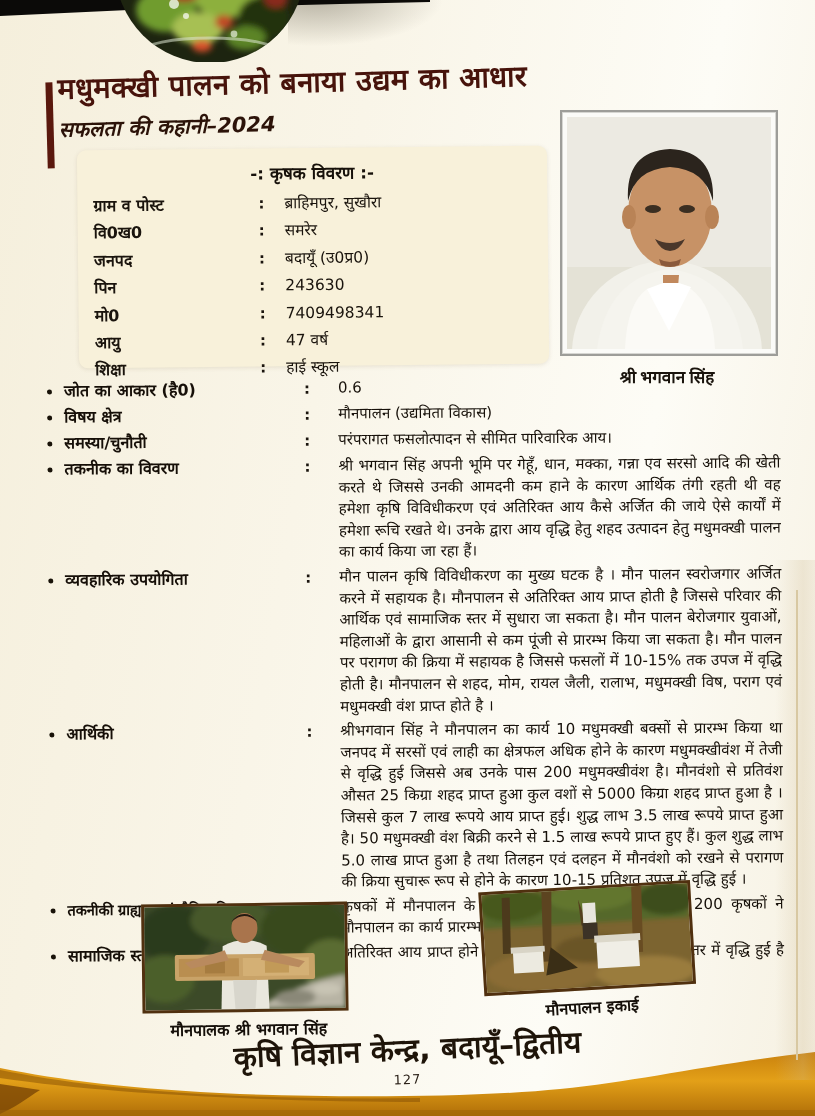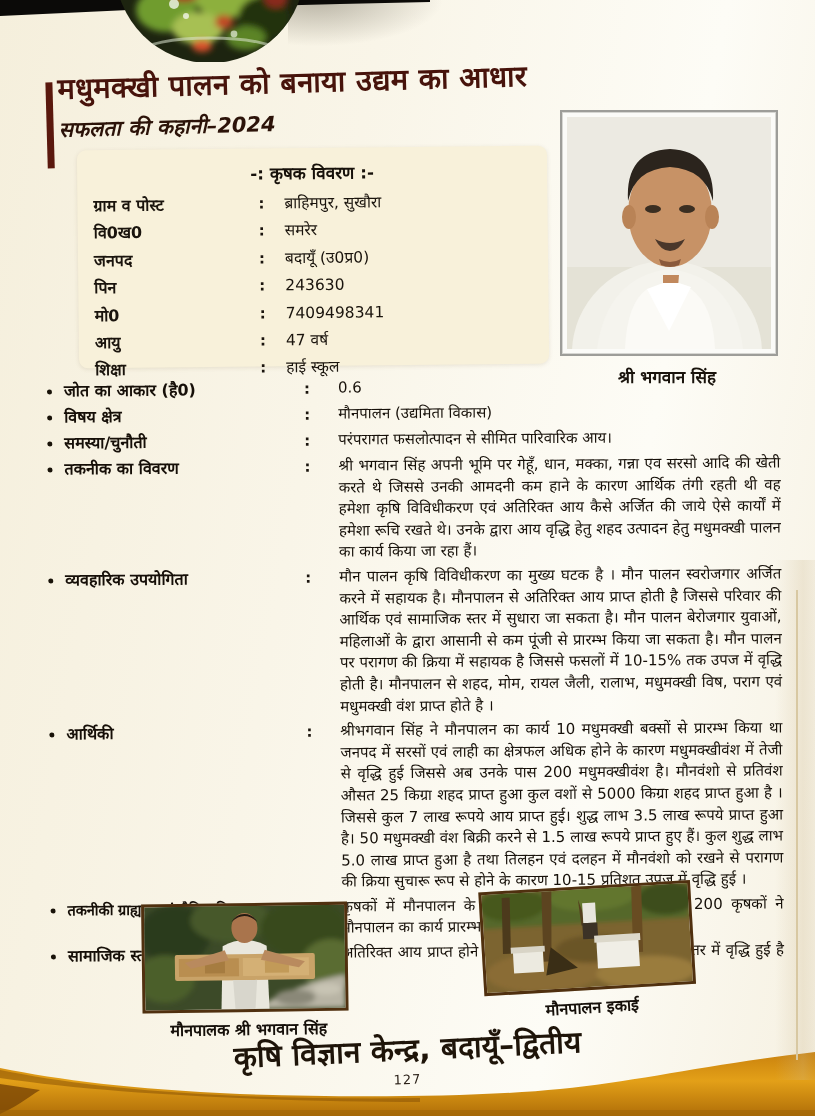--- a/index.html
+++ b/index.html
@@ -25,21 +25,21 @@
   .details-heading{text-align:center;font-weight:bold;font-size:17px;margin:13px 0 6px;color:#17110a;}
   .drow{display:grid;grid-template-columns:165px 26px 1fr;padding:0 10px 0 16px;line-height:27.4px;}
   .dlabel{font-weight:bold;font-size:16px;}
   .dcolon{font-weight:bold;font-size:15px;}
   .dvalue{font-size:15.5px;}
   
   .portrait{position:absolute;left:560px;top:110px;width:220px;z-index:5;}
   .portrait-frame{width:204px;height:232px;border:2px solid #9d9d99;background:#fbfbf8;
     padding:5px;box-shadow:inset 0 0 0 1px #d6d6d2;}
   .portrait-frame svg{display:block;}
-  .portrait-caption{margin-top:9px;text-align:center;font-weight:bold;font-size:17px;width:214px;}
+  .portrait-caption{margin-top:9px;text-align:center;font-weight:bold;font-size:17px;width:214px;font-family:Liberation Serif, serif;}
   
   .fields{position:absolute;left:40px;top:377px;width:742px;transform:rotate(-.4deg);z-index:5;}
   .frow{display:grid;grid-template-columns:26px 240px 34px 1fr;align-items:start;margin-bottom:3px;}
   .dot{width:5px;height:5px;border-radius:50%;background:#181208;margin:10px 0 0 9px;}
   .flabel{font-weight:bold;font-size:16px;line-height:23px;color:#160f08;}
   .flabel.tight{font-size:14.6px;letter-spacing:-.2px;white-space:nowrap;}
   .fcolon{font-weight:bold;font-size:15px;line-height:23px;}
   .fvalue{font-size:15px;line-height:21.6px;text-align:justify;color:#17110a;}
   
   .photo-left{position:absolute;left:142px;top:903px;width:212px;transform:rotate(-.8deg);z-index:5;}

